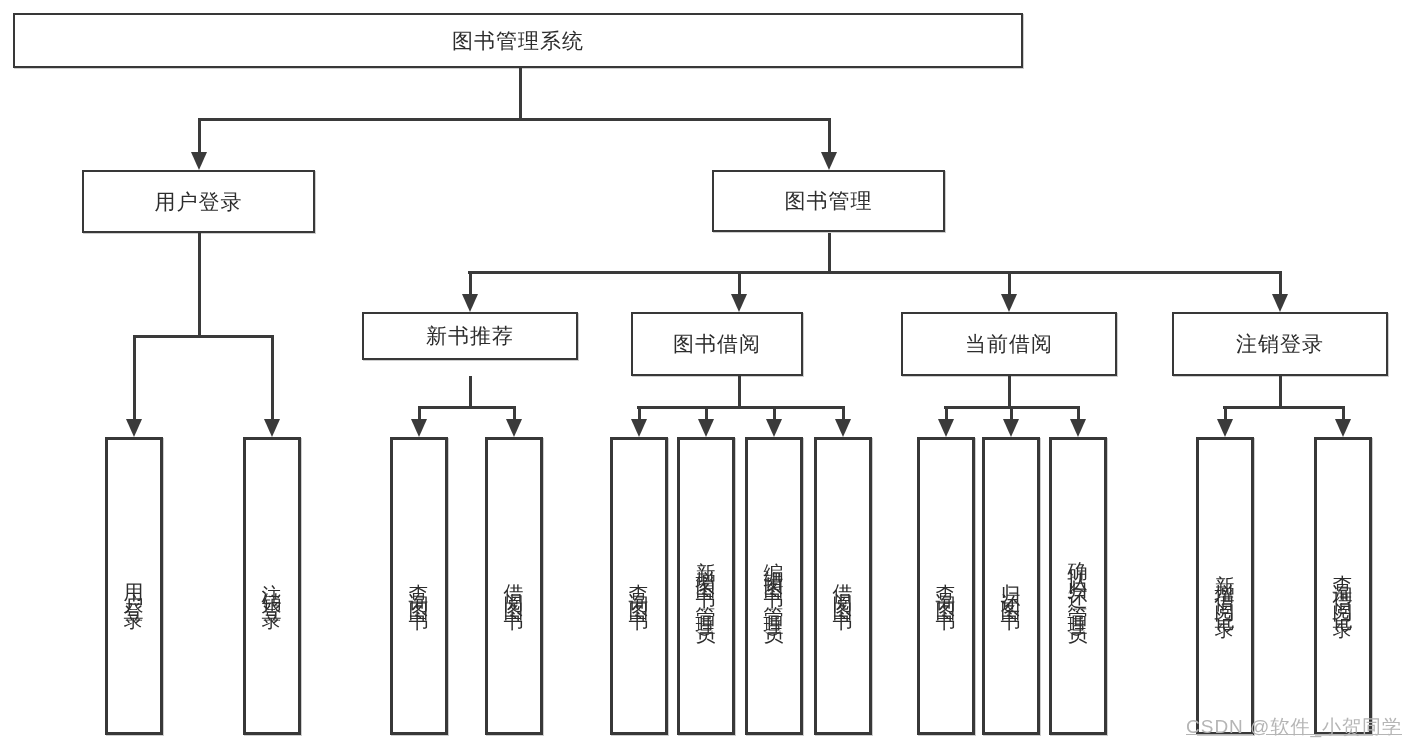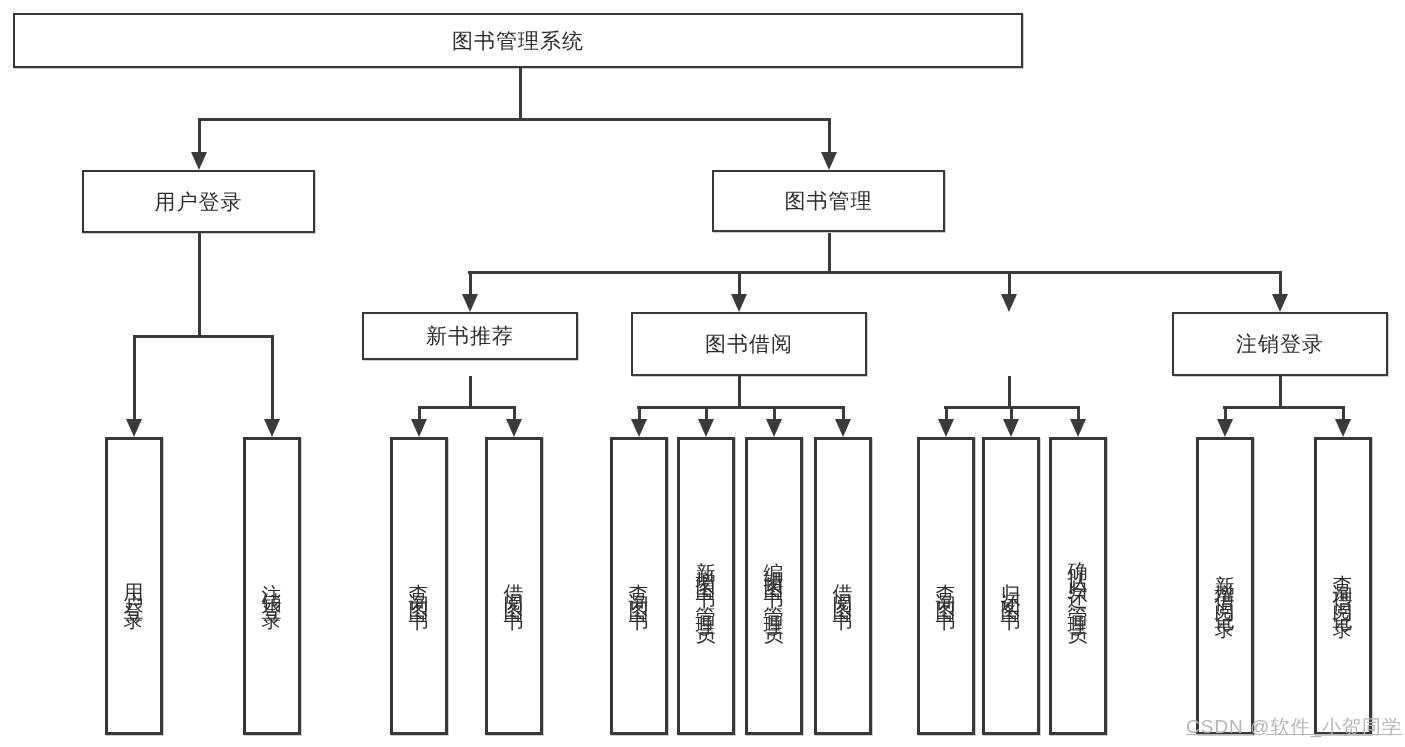--- a/index.html
+++ b/index.html
@@ -43,22 +43,25 @@
   <div class="box" style="left:82px;top:170px;width:233px;height:63px;">
     <span>用户登录</span>
   </div>
   <div class="box" style="left:712px;top:170px;width:233px;height:62px;">
     <span>图书管理</span>
   </div>
 
   <div class="box" style="left:362px;top:312px;width:216px;height:48px;">
     <span>新书推荐</span>
   </div>
-  <div class="box" style="left:631px;top:312px;width:236px;height:64px;">
+  <div class="box" style="left:631px;top:312px;width:172px;height:64px;">
     <span>图书借阅</span>
+  </div>
+  <div class="box" style="left:901px;top:312px;width:216px;height:64px;">
+    <span>当前借阅</span>
   </div>
   <div class="box" style="left:1172px;top:312px;width:216px;height:64px;">
     <span>注销登录</span>
   </div>
 
   <div class="box leaf" style="left:105px;top:437px;width:58px;height:298px;">
     <span class="vtext">用户登录</span>
   </div>
   <div class="box leaf" style="left:243px;top:437px;width:58px;height:298px;">
     <span class="vtext">注销登录</span>

